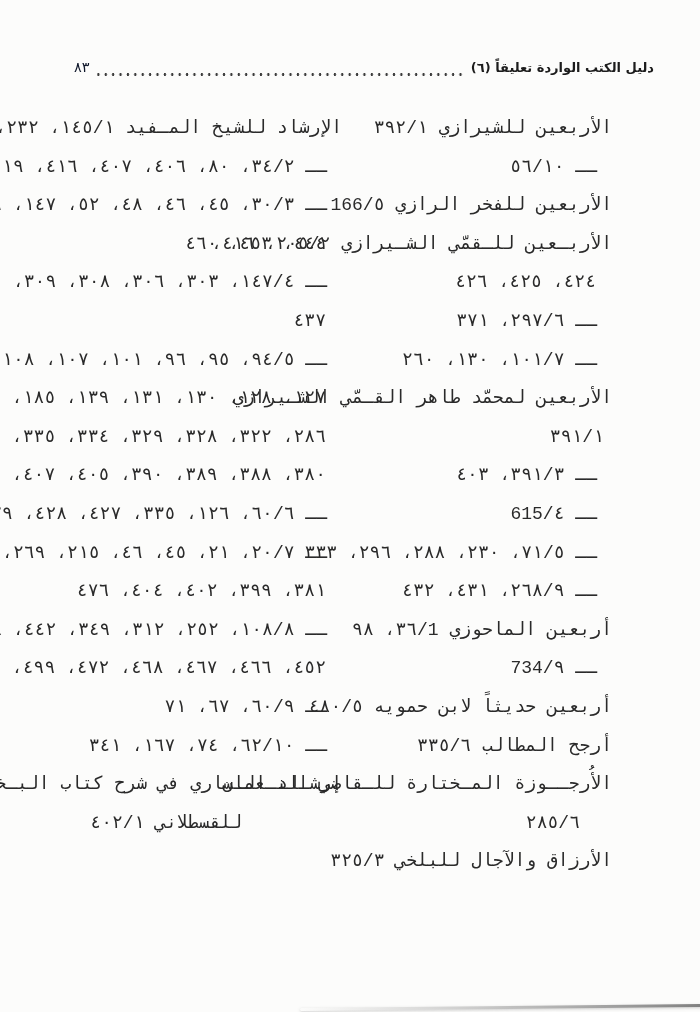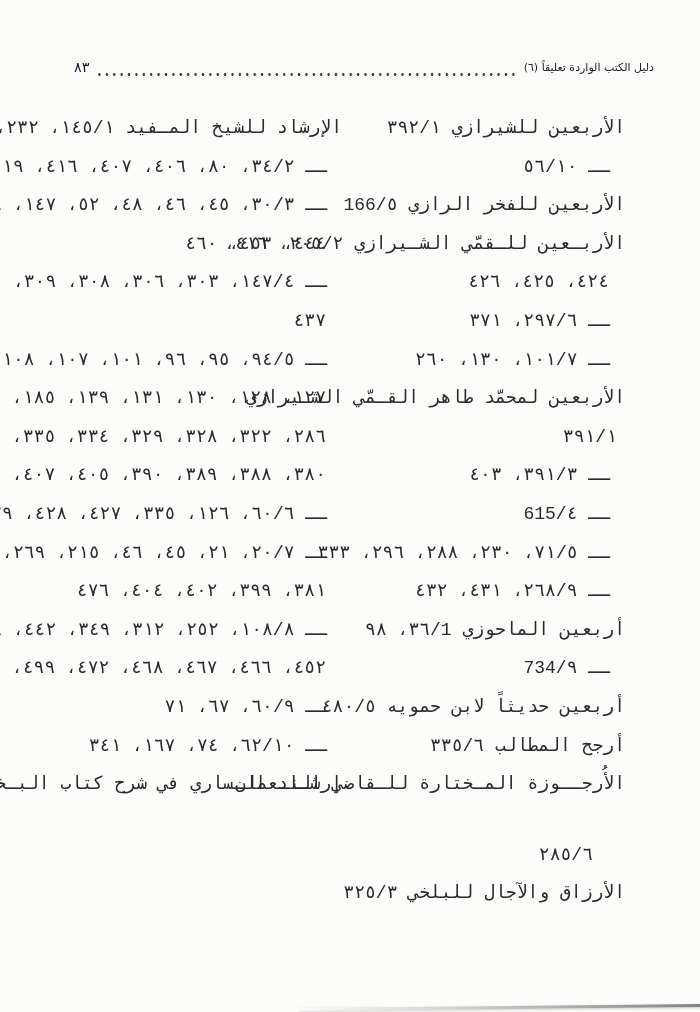--- a/index.html
+++ b/index.html
@@ -10,40 +10,40 @@
     overflow:hidden;
     font-family:"DejaVu Sans", sans-serif;
     -webkit-font-smoothing:antialiased;
   }
   
   .hdr {
     position:absolute; top:54px; left:74px; right:46px; height:27px;
     display:flex; direction:rtl; align-items:flex-end;
   }
   .hdr .title {
-    font-weight:400; font-size:11px; color:#1c1c1c;
+    font-weight:700; font-size:13px; color:#1c1c1c;
     line-height:27px; white-space:nowrap; letter-spacing:-0.2px;
   }
   .hdr .leader {
     flex:1 1 auto; height:5px; margin:0 7px 4px 7px;
     background-image:radial-gradient(circle, #3c3c3c 1.1px, rgba(0,0,0,0) 1.5px);
     background-size:7.4px 5px;
     background-repeat:repeat-x;
     background-position:right center;
   }
   .hdr .pagenum {
     font-size:14.5px; color:#0f172a; line-height:27px; white-space:nowrap;
   }
   
   .col {
     position:absolute; top:109px;
     direction:rtl; text-align:right;
     font-size:18px; color:#2a2a2a;font-family:Liberation Mono, monospace;
   }
-  .col-right { right:75px;  width:280px; }
+  .col-right { right:88px;  width:280px; }
   .col-left  { right:358px; width:335px; }
   .line {
     height:38.6px; line-height:38.6px;
     white-space:nowrap;
     letter-spacing:0px;
   }
   .line.dash { padding-right:15px; }
   .line.cont { padding-right:16px; }
   
   .scan-shadow {
@@ -81,21 +81,21 @@
       <div class="line cont" style="padding-right: 8px; text-align: right;">٣٩١/١</div>
       <div class="line dash">ــ ٣٩١/٣، ٤٠٣</div>
       <div class="line dash">ــ 615/٤</div>
       <div class="line dash">ــ ٧١/٥، ٢٣٠، ٢٨٨، ٢٩٦، ٣٣٣</div>
       <div class="line dash">ــ ٢٦٨/٩، ٤٣١، ٤٣٢</div>
       <div class="line entry">أربعين الماحوزي ٣٦/1، ٩٨</div>
       <div class="line dash">ــ 734/٩</div>
       <div class="line entry">أربعين حديثاً لابن حمويه ٤٨٠/٥</div>
       <div class="line entry">أرجح المطالب ٣٣٥/٦</div>
       <div class="line entry">الأُرجــوزة المـختارة للـقاضي النـعمان</div>
-      <div class="line cont" style="padding-right: 32px; margin-top: 32px;">٢٨٥/٦</div>
+      <div class="line cont" style="padding-right: 32px;">٢٨٥/٦</div>
       <div class="line entry">الأرزاق والآجال للبلخي ٣٢٥/٣</div>
     </div>
 
   <div class="col col-left" id="col-left">
       <div class="line entry">الإرشاد للشيخ المـفيد ١٤٥/١، ٢٣٢، ٢٣٤،</div>
       <div class="line dash">ــ ٣٤/٢، ٨٠، ٤٠٦، ٤٠٧، ٤١٦، ٤١٩</div>
       <div class="line dash">ــ ٣٠/٣، ٤٥، ٤٦، ٤٨، ٥٢، ١٤٧، ١٥٩، ٣٥٤،</div>
       <div class="line cont">٤٤٤، ٤٥٣، ٤٦٠</div>
       <div class="line dash">ــ ١٤٧/٤، ٣٠٣، ٣٠٦، ٣٠٨، ٣٠٩، ٣١٠، ٤٣٦،</div>
       <div class="line cont">٤٣٧</div>
@@ -104,17 +104,18 @@
       <div class="line cont">٢٨٦، ٣٢٢، ٣٢٨، ٣٢٩، ٣٣٤، ٣٣٥، ٣٥٦،</div>
       <div class="line cont">٣٨٠، ٣٨٨، ٣٨٩، ٣٩٠، ٤٠٥، ٤٠٧، ٤٠٨، ٤٠٩</div>
       <div class="line dash">ــ ٦٠/٦، ١٢٦، ٣٣٥، ٤٢٧، ٤٢٨، ٤٢٩</div>
       <div class="line dash">ــ ٢٠/٧، ٢١، ٤٥، ٤٦، ٢١٥، ٢٦٩، ٣٧٣، ٣٧٨،</div>
       <div class="line cont">٣٨١، ٣٩٩، ٤٠٢، ٤٠٤، ٤٧٦</div>
       <div class="line dash">ــ ١٠٨/٨، ٢٥٢، ٣١٢، ٣٤٩، ٤٤٢، ٤٤٨، ٤٥١،</div>
       <div class="line cont">٤٥٢، ٤٦٦، ٤٦٧، ٤٦٨، ٤٧٢، ٤٩٩، ٥٠٣</div>
       <div class="line dash">ــ ٦٠/٩، ٦٧، ٧١</div>
       <div class="line dash">ــ ٦٢/١٠، ٧٤، ١٦٧، ٣٤١</div>
       <div class="line entry">إرشـاد الـساري في شرح كتاب البـخاري</div>
+      <div class="line cont" style="padding-right: 100px;">للقسطلاني ٤٠٢/١</div>
     </div>
 
   <div class="scan-shadow"></div>
 
 </div>
 
 </body></html>

